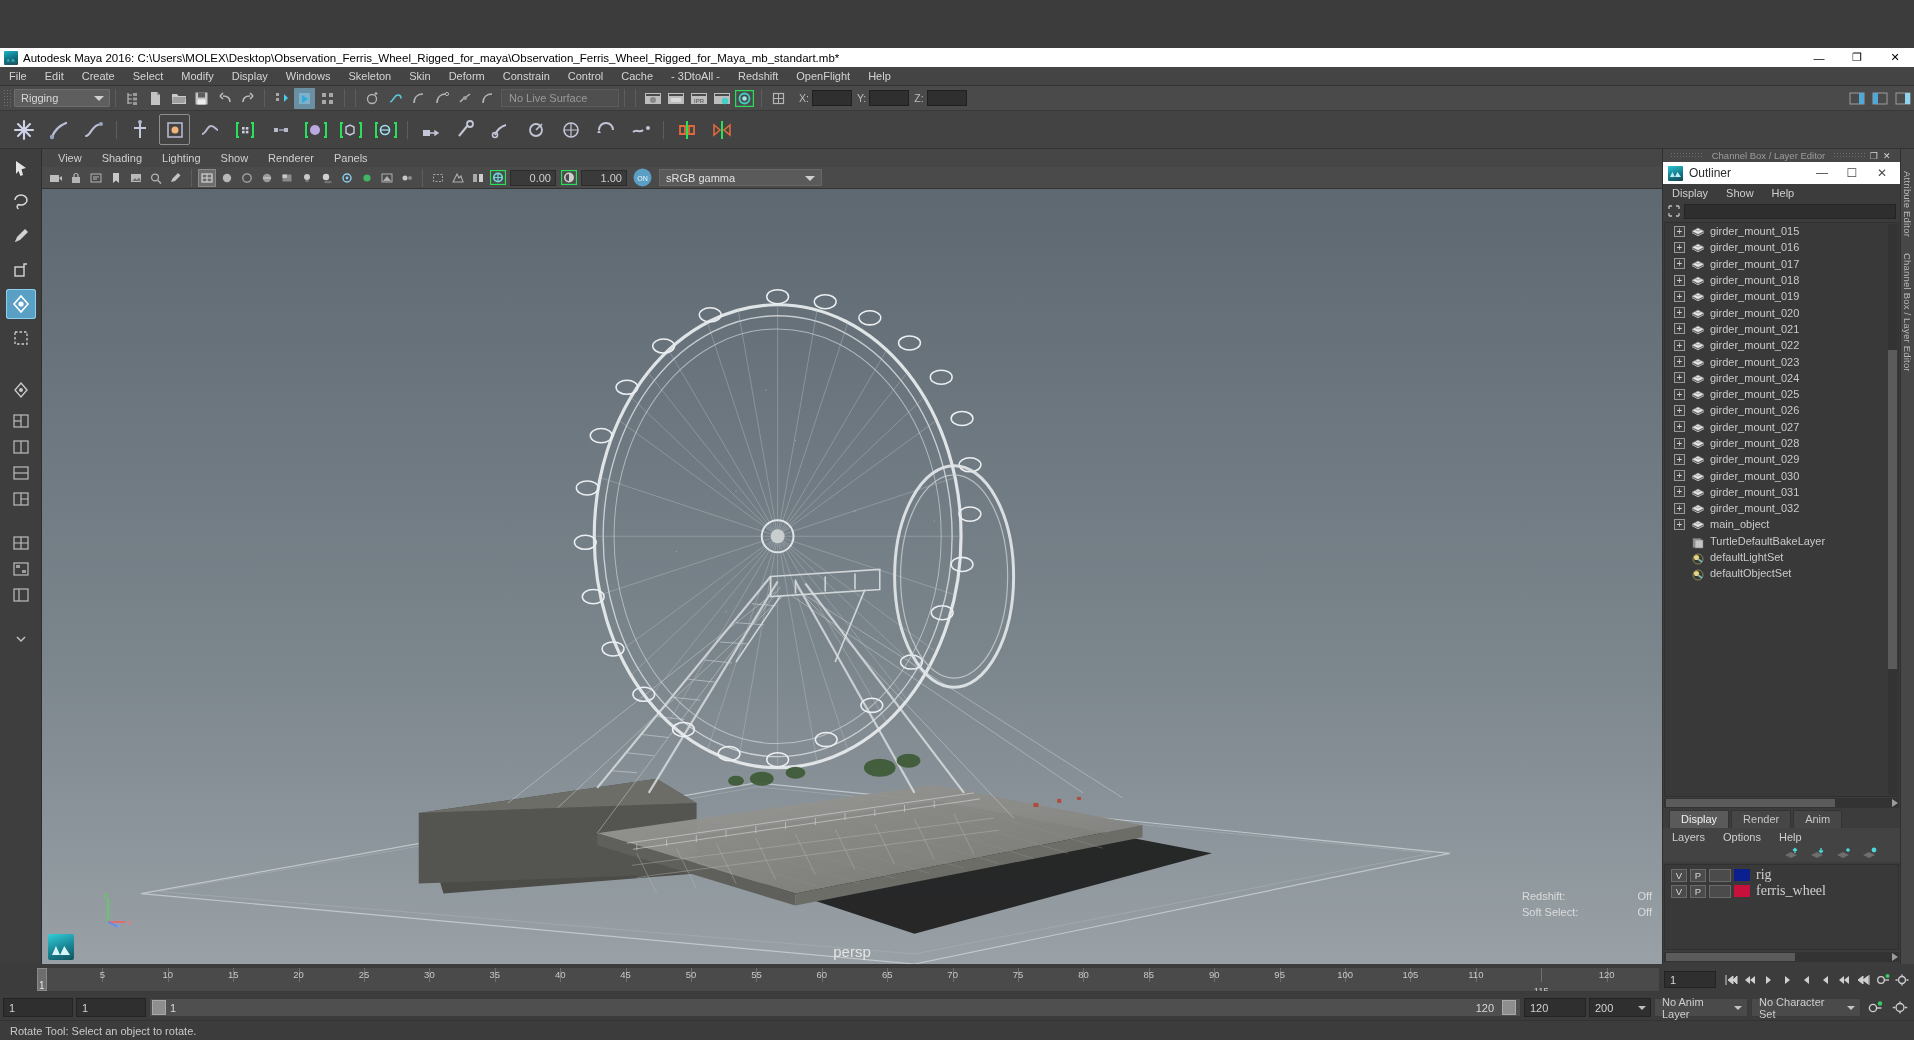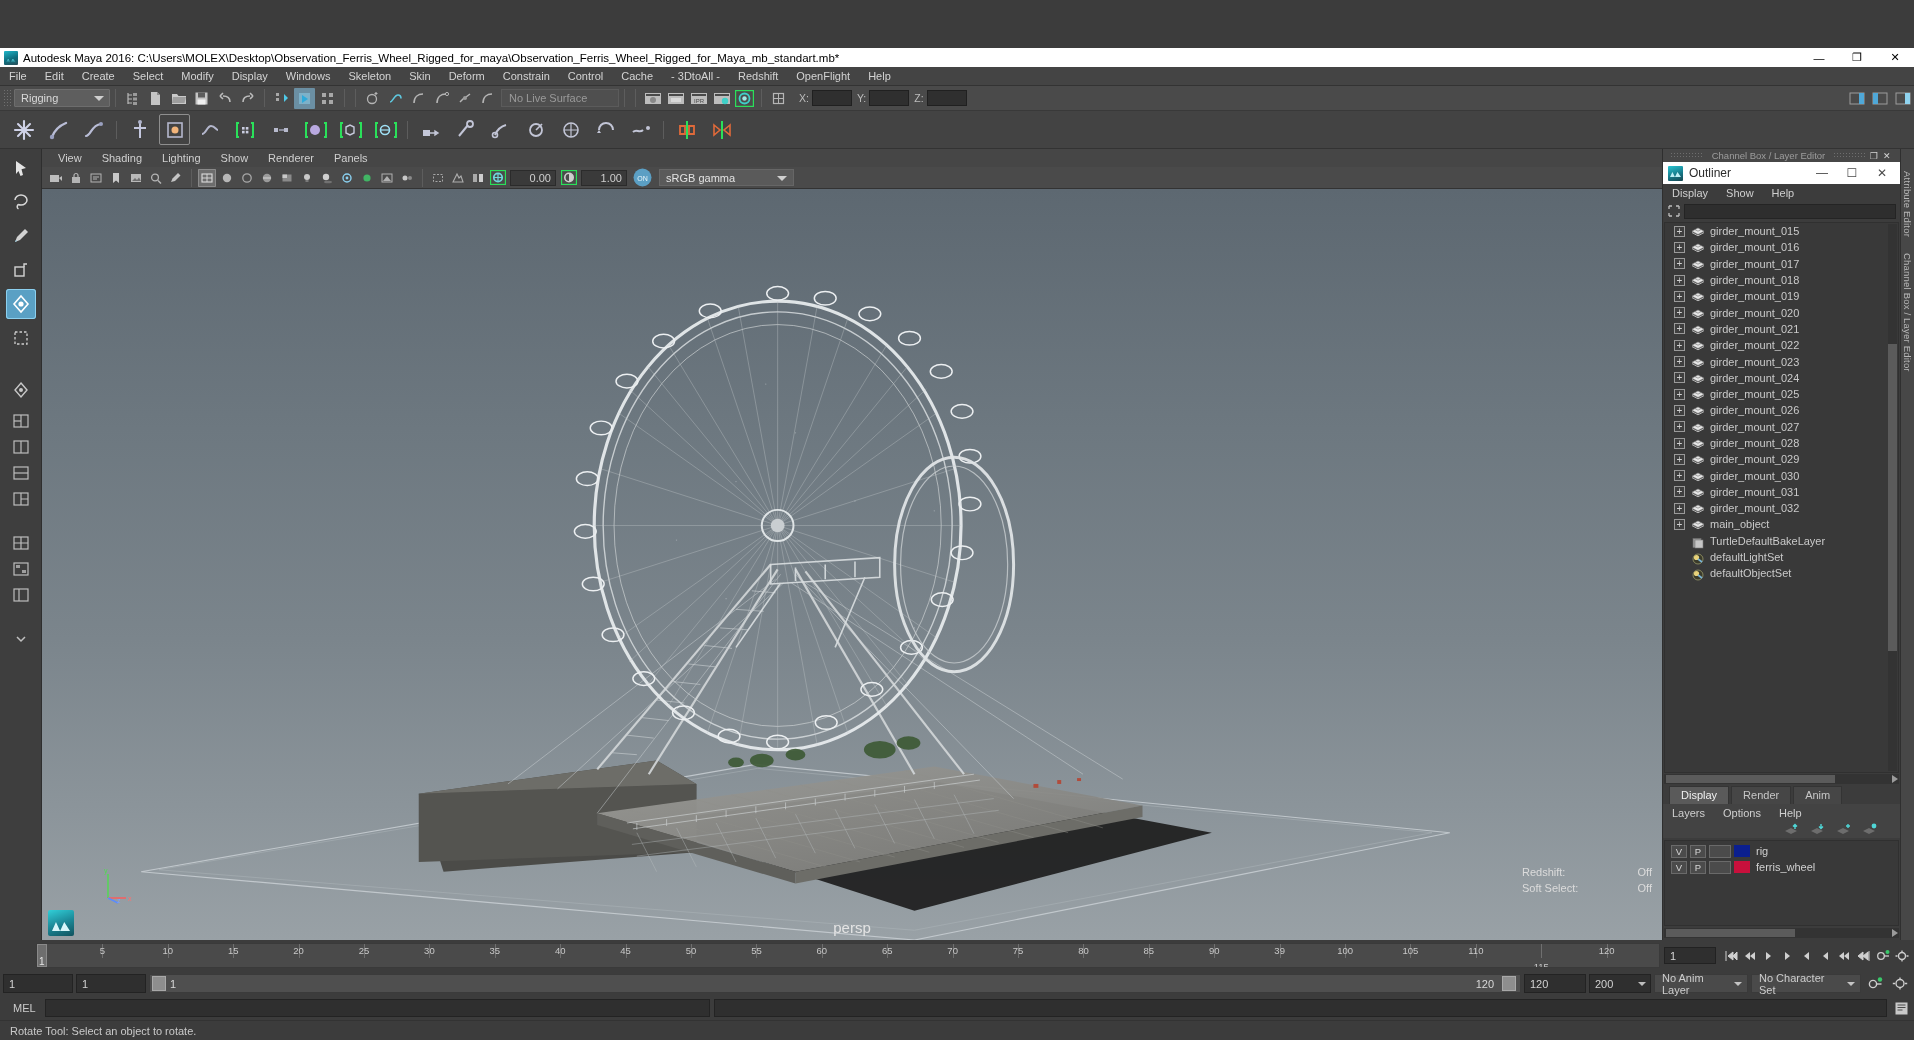--- a/index.html
+++ b/index.html
@@ -124,21 +124,21 @@
     width: 18px; height: 18px; margin: 0 1px; display: flex; align-items: center;
     justify-content: center; flex: 0 0 18px; border-radius: 1px;
   }
   .vbtn.on { background: #6d6d6d; box-shadow: inset 0 0 0 1px #8a8a8a; }
   .numfld {
     width: 46px; height: 16px; background: #3a3a3a; border: 1px solid #2b2b2b;
     color: #cfcfcf; font-size: 11px; display: flex; align-items: center;
     justify-content: flex-end; padding-right: 4px; margin-left: 2px;
   }
   .gammasel {
-    width: 135px; height: 17px; background: #5a5a5a; border: 1px solid #666;
+    width: 163px; height: 17px; background: #5a5a5a; border: 1px solid #666;
     color: #e2e2e2; font-size: 11px; display: flex; align-items: center;
     padding-left: 6px; margin-left: 6px; position: relative;
   }
   .gammasel .arrow {
     position: absolute; right: 6px; top: 50%; margin-top: -2px;
     border-left: 5px solid transparent; border-right: 5px solid transparent;
     border-top: 5px solid #cfcfcf;
   }
 
   
@@ -240,21 +240,21 @@
   .le-menu .lm { font-size: 11px; color: #cfcfcf; padding: 0 9px; }
   .le-icons { height: 17px; display: flex; align-items: center; justify-content: flex-end; padding-right: 22px; gap: 10px; background: #434343; }
   .le-list { background: #393939; margin: 2px 1px; height: 86px; border: 1px solid #303030; padding-top: 2px; }
   .le-row { height: 16px; display: flex; align-items: center; padding-left: 6px; }
   .le-cell {
     width: 16px; height: 13px; border: 1px solid #6a6a6a; background: #4b4b4b;
     font-size: 9.5px; color: #d6d6d6; text-align: center; line-height: 12px; margin-right: 3px; flex: 0 0 16px;
   }
   .le-cell.empty { width: 22px; flex: 0 0 22px; }
   .le-swatch { width: 16px; height: 12px; margin-right: 6px; flex: 0 0 16px; }
-  .le-name { font-size: 11px; color: #d0d0d0; }
+  .le-name { font-size: 14px; color: #d0d0d0; font-family: Liberation Serif, serif; }
   .le-hscroll { height: 10px; background: #333; margin: 0 1px 2px 1px; position: relative; }
   .le-hscroll .thumb { position: absolute; left: 2px; width: 55%; top: 1px; bottom: 1px; background: #5b5b5b; }
   .le-hscroll .arr { position: absolute; right: 1px; top: 1px; width: 0; height: 0;
     border-top: 4px solid transparent; border-bottom: 4px solid transparent; border-left: 6px solid #9b9b9b; }
 
   
   .vtabs {
     width: 14px; flex: 0 0 14px; background: #474747; display: flex; flex-direction: column;
     align-items: center; padding-top: 14px; border-left: 1px solid #2f2f2f;
   }
@@ -1460,21 +1460,21 @@
           <div class="tb-lab" style="left: 56.4516%;">70</div>
           <div class="tb-tick" style="left: 60.4839%;"></div>
           <div class="tb-lab" style="left: 60.4839%;">75</div>
           <div class="tb-tick" style="left: 64.5161%;"></div>
           <div class="tb-lab" style="left: 64.5161%;">80</div>
           <div class="tb-tick" style="left: 68.5484%;"></div>
           <div class="tb-lab" style="left: 68.5484%;">85</div>
           <div class="tb-tick" style="left: 72.5806%;"></div>
           <div class="tb-lab" style="left: 72.5806%;">90</div>
           <div class="tb-tick" style="left: 76.6129%;"></div>
-          <div class="tb-lab" style="left: 76.6129%;">39</div>
+          <div class="tb-lab" style="left: 76.6129%;">95</div>
           <div class="tb-tick" style="left: 80.6452%;"></div>
           <div class="tb-lab" style="left: 80.6452%;">100</div>
           <div class="tb-tick" style="left: 84.6774%;"></div>
           <div class="tb-lab" style="left: 84.6774%;">105</div>
           <div class="tb-tick" style="left: 88.7097%;"></div>
           <div class="tb-lab" style="left: 88.7097%;">110</div>
           <div class="tb-tick" style="left: 92.7419%;"></div>
           <div class="tb-lab" style="left: 92.7419%; margin-top: 16px;">115</div>
           <div class="tb-tick" style="left: 96.7742%;"></div>
           <div class="tb-lab" style="left: 96.7742%;">120</div>
@@ -1669,28 +1669,17 @@
         </svg>
     </div>
     <div class="pbtn" style="width:22px;height:19px">
       <svg width="18" height="15" viewBox="0 0 18 15">
           <circle cx="9" cy="7.5" r="4" fill="none" stroke="#cfcfcf" stroke-width="1.4"></circle>
           <path d="M9 1.5v2.2M9 11.3v2.2M1.8 7.5h2.2M14 7.5h2.2" stroke="#cfcfcf" stroke-width="1.3"></path>
         </svg>
     </div>
   </div>
 
-  <div class="melrow">
-    <div class="mellabel">MEL</div>
-    <div class="melinput mel1"></div>
-    <div class="melinput mel2"></div>
-    <div class="melicon">
-      <svg width="15" height="15" viewBox="0 0 15 15">
-          <rect x="1.5" y="1.5" width="12" height="12" fill="#c9c9c9"></rect>
-          <path d="M3.5 4h8M3.5 6.5h8M3.5 9h5" stroke="#4a4a4a" stroke-width="1"></path>
-        </svg>
-    </div>
-  </div>
 
   <div class="statusbar">
     <span>Rotate Tool: Select an object to rotate.</span>
   </div>
 </div>
 
 </body></html>

